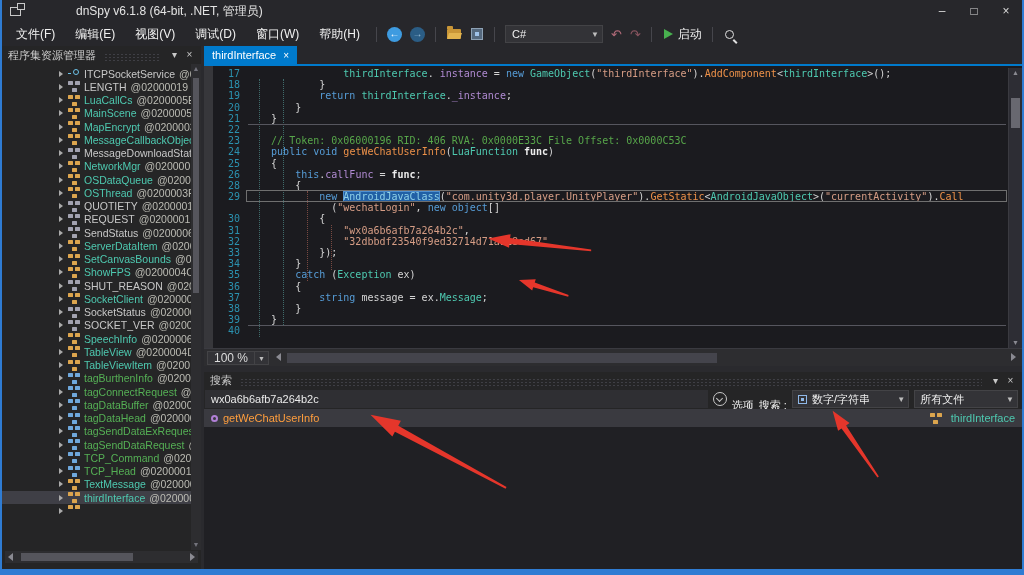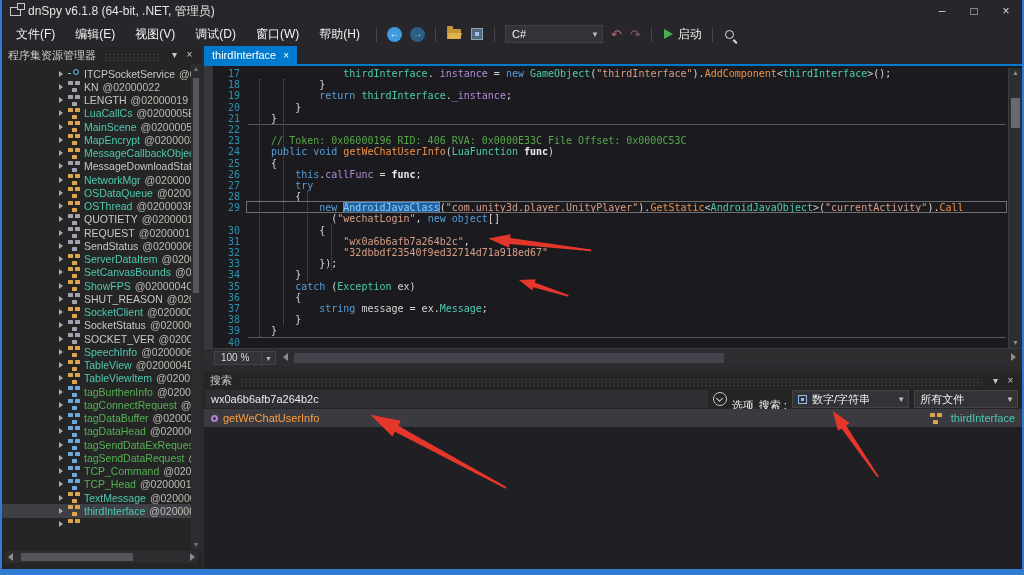--- a/index.html
+++ b/index.html
@@ -4,21 +4,21 @@
 <style>
   html,body{margin:0;padding:0;background:#1b1b1f;}
   *{box-sizing:border-box;}
   .window{width:1024px;height:575px;position:relative;overflow:hidden;
     background:#2a2a2e;border-left:2px solid #2f7cd3;border-right:2px solid #2f7cd3;
     border-bottom:6px solid #2f7cd3;font-family:"Liberation Sans",sans-serif;color:#d4d4d4;}
   
   .titlebar{height:22px;display:flex;align-items:center;background:#27272b;}
   .app-icon{width:11px;height:9px;border:1.5px solid #c8c8c8;margin:0 7px 0 8px;position:relative;}
   .app-icon::before{content:"";position:absolute;right:-5px;top:-5px;width:6px;height:5px;border:1.5px solid #c8c8c8;background:#27272b;}
-  .title-text{font-size:12px;color:#e4e4e4;}
+  .title-text{font-size:12px;color:#e4e4e4;margin-left:48px;}
   .tb-spacer{flex:1;}
   .wbtn{width:32px;text-align:center;color:#d8d8d8;font-size:12px;line-height:22px;cursor:default;}
   
   .menubar{height:24px;display:flex;align-items:center;background:#27272b;padding-left:4px;font-size:12px;}
   .menu-item{padding:0 10px;color:#f1f1f1;line-height:24px;}
   .tsep{width:1px;height:15px;background:#46464c;margin:0 6px;}
   .tb-circle{width:15px;height:15px;border-radius:50%;background:#3e9be0;color:#fff;
     font-size:10px;line-height:14px;text-align:center;margin:0 4px;}
   .tb-circle.dim{background:#2b5d85;color:#9fc2da;}
   .tb-folder{width:14px;height:10px;background:#c99637;border-radius:1px;position:relative;margin:0 5px;}
@@ -82,22 +82,22 @@
   .tok.pa{color:#ececec;font-weight:bold;} .tok.pl{color:#d4d4d4;}
   .tok.tyhl{color:#8ed0e8;background:#2160a5;box-shadow:inset 0 0 0 1px #4e8fd0;}
   .cl.sep::after{content:"";position:absolute;left:44px;right:16px;bottom:-1px;border-top:1px solid #56565e;}
   .cl.boxed::before{content:"";position:absolute;left:42px;right:15px;top:-1px;bottom:0;border:1px solid #6f6f6f;}
   .guide{position:absolute;width:0;border-left:1px dotted #3f6b6b;}
   .guide.red{border-left-color:#7a4a42;}
   .escroll{position:absolute;top:2px;right:0;bottom:0;width:14px;background:#2d2d34;border-left:1px solid #3a3a40;}
   .escroll .thumb{position:absolute;left:2px;right:2px;top:30px;height:30px;background:#686870;}
   .escroll .sa{position:absolute;left:0;right:0;text-align:center;color:#8a8a92;font-size:7px;line-height:10px;}
   .zoomrow{height:18px;background:#2d2d30;display:flex;align-items:center;border-top:1px solid #3a3a40;}
-  .zoombox{width:48px;height:14px;background:#333337;border:1px solid #434346;color:#dcdcdc;font-size:10px;
-    display:flex;align-items:center;padding-left:6px;margin-left:10px;}
+  .zoombox{width:48px;height:14px;background:#333337;border:1px solid #434346;color:#dcdcdc;font-size:12px;
+    display:flex;align-items:center;padding-left:6px;margin-left:3px;}
   .zoomdrop{width:14px;height:14px;background:#333337;border:1px solid #434346;border-left:none;color:#bdbdbd;
     font-size:7px;text-align:center;line-height:13px;}
   .ehscroll{flex:1;height:14px;margin:0 3px 0 4px;position:relative;background:#2d2d30;}
   .ehscroll .thumb{position:absolute;top:2px;bottom:2px;left:14px;width:430px;background:#44444c;}
   .panel-gap{height:6px;background:#2a2a2e;}
   .spanel-head{height:17px;display:flex;align-items:center;background:#252526;padding:0 4px 0 6px;}
   .sbar{height:20px;display:flex;align-items:center;background:#252526;padding-right:4px;gap:5px;}
   .sinput{width:524px;height:18px;background:#2f2f33;color:#eaeaea;font-size:11px;display:flex;align-items:center;
     padding:0 6px;margin-left:1px;overflow:hidden;white-space:nowrap;}
   .ocircle{width:14px;height:14px;border:1px solid #c8c8c8;border-radius:50%;display:flex;align-items:center;justify-content:center;flex:0 0 auto;}
@@ -176,30 +176,20 @@
             <span class="tname intf">ITCPSocketService</span>
             <span class="taddr">@02</span>
           </div>
           <div class="trow">
             <span class="arrow"></span>
             <span class="ico ico-enum">
               <b style="left:0;top:0"></b>
               <b style="right:0;top:0"></b>
               <b style="left:3.5px;bottom:0"></b>
             </span>
-            <span class="tname enm">KN</span>
-            <span class="taddr">@02000022</span>
-          </div>
-          <div class="trow">
-            <span class="arrow"></span>
-            <span class="ico ico-enum">
-              <b style="left:0;top:0"></b>
-              <b style="right:0;top:0"></b>
-              <b style="left:3.5px;bottom:0"></b>
-            </span>
             <span class="tname enm">LENGTH</span>
             <span class="taddr">@02000019</span>
           </div>
           <div class="trow">
             <span class="arrow"></span>
             <span class="ico ico-class">
               <b style="left:0;top:0"></b>
               <b style="right:0;top:0"></b>
               <b style="left:3.5px;bottom:0"></b>
             </span>
@@ -545,21 +535,20 @@
         <div class="cl"><span class="ln">17</span><span class="ct" style="padding-left: 16ch;"><span class="tok ty">thirdInterface</span><span class="tok pl">.</span><span class="tok fl">_instance</span><span class="tok pl"> = </span><span class="tok kw">new</span><span class="tok pl"> </span><span class="tok ty">GameObject</span><span class="tok pl">(</span><span class="tok st">"thirdInterface"</span><span class="tok pl">).</span><span class="tok me">AddComponent</span><span class="tok pl">&lt;</span><span class="tok ty">thirdInterface</span><span class="tok pl">&gt;();</span></span></div>
           <div class="cl"><span class="ln">18</span><span class="ct" style="padding-left: 12ch;"><span class="tok pl">}</span></span></div>
           <div class="cl"><span class="ln">19</span><span class="ct" style="padding-left: 12ch;"><span class="tok kw">return</span><span class="tok pl"> </span><span class="tok ty">thirdInterface</span><span class="tok pl">.</span><span class="tok fl">_instance</span><span class="tok pl">;</span></span></div>
           <div class="cl"><span class="ln">20</span><span class="ct" style="padding-left: 8ch;"><span class="tok pl">}</span></span></div>
           <div class="cl sep"><span class="ln">21</span><span class="ct" style="padding-left: 4ch;"><span class="tok pl">}</span></span></div>
           <div class="cl"><span class="ln">22</span><span class="ct" style="padding-left: 0ch;"></span></div>
           <div class="cl"><span class="ln">23</span><span class="ct" style="padding-left: 4ch;"><span class="tok cm">// Token: 0x06000196 RID: 406 RVA: 0x0000E33C File Offset: 0x0000C53C</span></span></div>
           <div class="cl"><span class="ln">24</span><span class="ct" style="padding-left: 4ch;"><span class="tok kw">public</span><span class="tok pl"> </span><span class="tok kw">void</span><span class="tok pl"> </span><span class="tok me">getWeChatUserInfo</span><span class="tok pl">(</span><span class="tok ty">LuaFunction</span><span class="tok pl"> </span><span class="tok pa">func</span><span class="tok pl">)</span></span></div>
           <div class="cl"><span class="ln">25</span><span class="ct" style="padding-left: 4ch;"><span class="tok pl">{</span></span></div>
           <div class="cl"><span class="ln">26</span><span class="ct" style="padding-left: 8ch;"><span class="tok kw">this</span><span class="tok pl">.</span><span class="tok fl">callFunc</span><span class="tok pl"> = </span><span class="tok pa">func</span><span class="tok pl">;</span></span></div>
-          <div class="cl"><span class="ln">27</span><span class="ct" style="padding-left: 8ch;"><span class="tok kw">try</span></span></div>
           <div class="cl"><span class="ln">28</span><span class="ct" style="padding-left: 8ch;"><span class="tok pl">{</span></span></div>
           <div class="cl boxed"><span class="ln">29</span><span class="ct" style="padding-left: 12ch;"><span class="tok kw">new</span><span class="tok pl"> </span><span class="tok tyhl">AndroidJavaClass</span><span class="tok pl">(</span><span class="tok st">"com.unity3d.player.UnityPlayer"</span><span class="tok pl">).</span><span class="tok me">GetStatic</span><span class="tok pl">&lt;</span><span class="tok ty">AndroidJavaObject</span><span class="tok pl">&gt;(</span><span class="tok st">"currentActivity"</span><span class="tok pl">).</span><span class="tok me">Call</span></span></div>
           <div class="cl"><span class="ln"></span><span class="ct" style="padding-left: 14ch;"><span class="tok pl">(</span><span class="tok st">"wechatLogin"</span><span class="tok pl">, </span><span class="tok kw">new</span><span class="tok pl"> </span><span class="tok kw">object</span><span class="tok pl">[]</span></span></div>
           <div class="cl"><span class="ln">30</span><span class="ct" style="padding-left: 12ch;"><span class="tok pl">{</span></span></div>
           <div class="cl"><span class="ln">31</span><span class="ct" style="padding-left: 16ch;"><span class="tok st">"wx0a6b6afb7a264b2c"</span><span class="tok pl">,</span></span></div>
           <div class="cl"><span class="ln">32</span><span class="ct" style="padding-left: 16ch;"><span class="tok st">"32dbbdf23540f9ed32714d71a918ed67"</span></span></div>
           <div class="cl"><span class="ln">33</span><span class="ct" style="padding-left: 12ch;"><span class="tok pl">});</span></span></div>
           <div class="cl"><span class="ln">34</span><span class="ct" style="padding-left: 8ch;"><span class="tok pl">}</span></span></div>
           <div class="cl"><span class="ln">35</span><span class="ct" style="padding-left: 8ch;"><span class="tok kw">catch</span><span class="tok pl"> (</span><span class="tok ty">Exception</span><span class="tok pl"> </span><span class="tok pl">ex</span><span class="tok pl">)</span></span></div>
           <div class="cl"><span class="ln">36</span><span class="ct" style="padding-left: 8ch;"><span class="tok pl">{</span></span></div>

